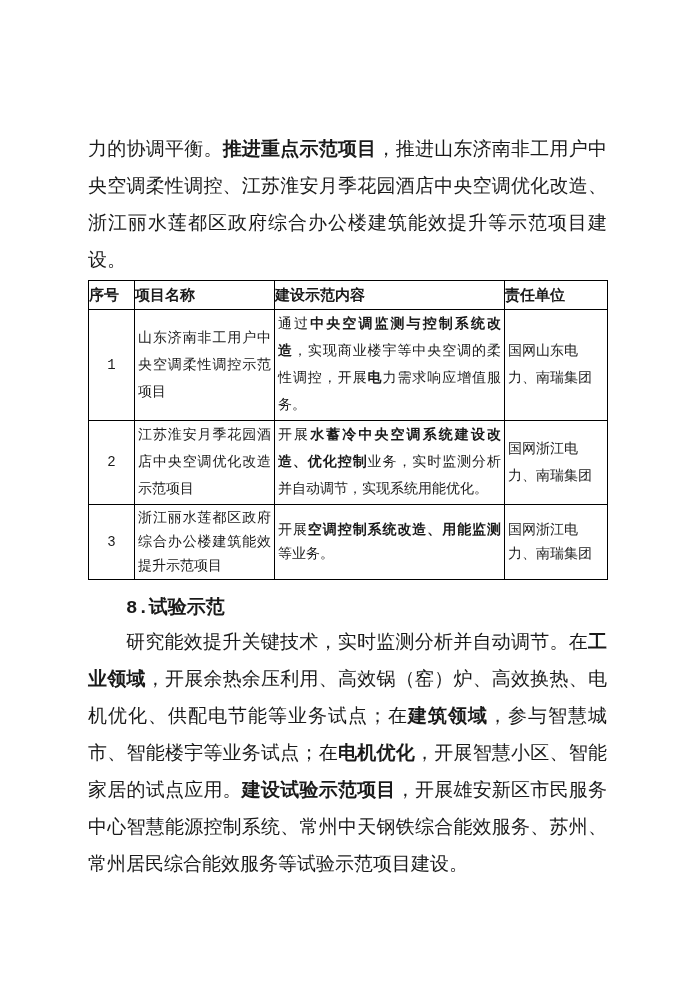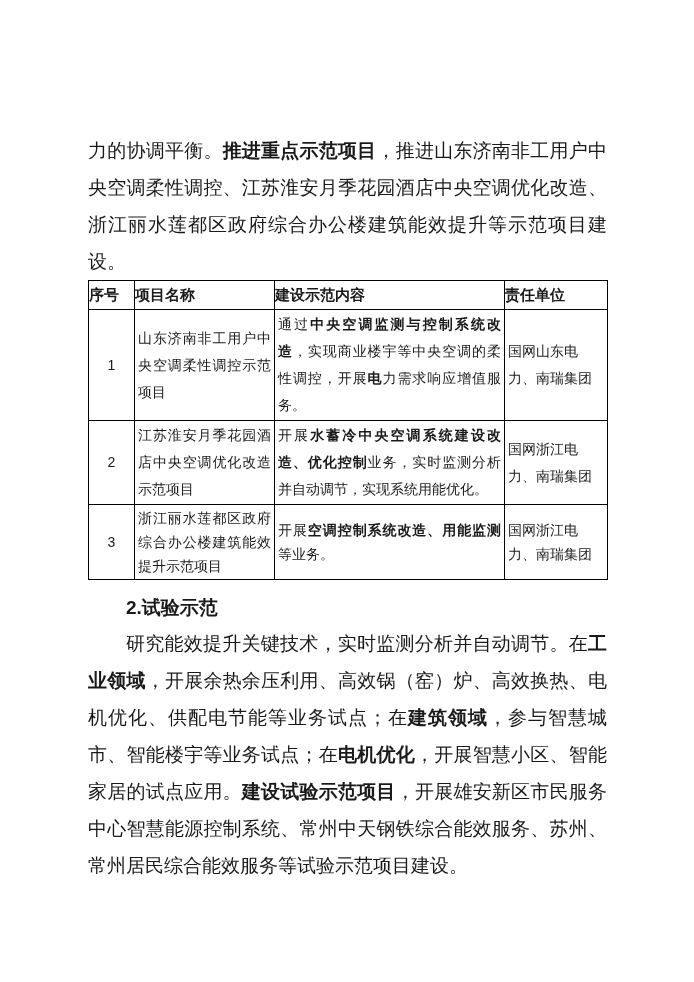--- a/index.html
+++ b/index.html
@@ -1,21 +1,21 @@
 <!DOCTYPE html>
 <html><head>
 <meta charset="utf-8">
 <style>
   html,body { margin:0; padding:0; background:#ffffff; }
   .page {
     position:relative;
     width:694px; height:982px;
     background:#ffffff;
     overflow:hidden;
-    font-family:Liberation Sans, sans-serif;
+    font-family:Liberation Mono, monospace;
     color:#1a1a1a;
   }
   .content { position:absolute; left:88px; top:132px; width:519px; }
 
   .body-text {
     margin:0;
     font-size:19px;
     line-height:37px;
     text-align:justify;
     text-justify:inter-character;
@@ -104,18 +104,18 @@
           </tr>
           <tr>
             <td class="col-index">3</td>
             <td class="col-name">浙江丽水莲都区政府综合办公楼建筑能效提升示范项目</td>
             <td class="col-content"><span>开展</span><b>空调控制系统改造、用能监测</b><span>等业务。</span></td>
             <td class="col-owner">国网浙江电力、南瑞集团</td>
           </tr>
         </tbody>
     </table>
 
-    <h3 class="section-heading">2.试验示范</h3>
+    <h3 class="section-heading">8.试验示范</h3>
 
     <p class="body-text para-indent"><span>研究能效提升关键技术，实时监测分析并自动调节。在</span><b>工业领域</b><span>，开展余热余压利用、高效锅（窑）炉、高效换热、电机优化、供配电节能等业务试点；在</span><b>建筑领域</b><span>，参与智慧城市、智能楼宇等业务试点；在</span><b>电机优化</b><span>，开展智慧小区、智能家居的试点应用。</span><b>建设试验示范项目</b><span>，开展雄安新区市民服务中心智慧能源控制系统、常州中天钢铁综合能效服务、苏州、常州居民综合能效服务等试验示范项目建设。</span></p>
 
   </div>
 </div>
 
 </body></html>

